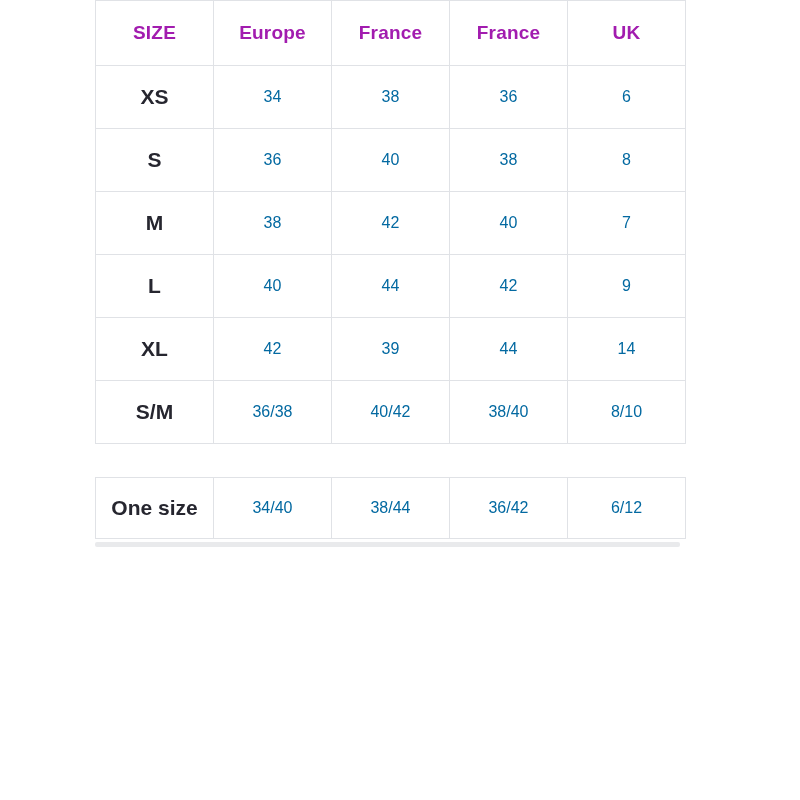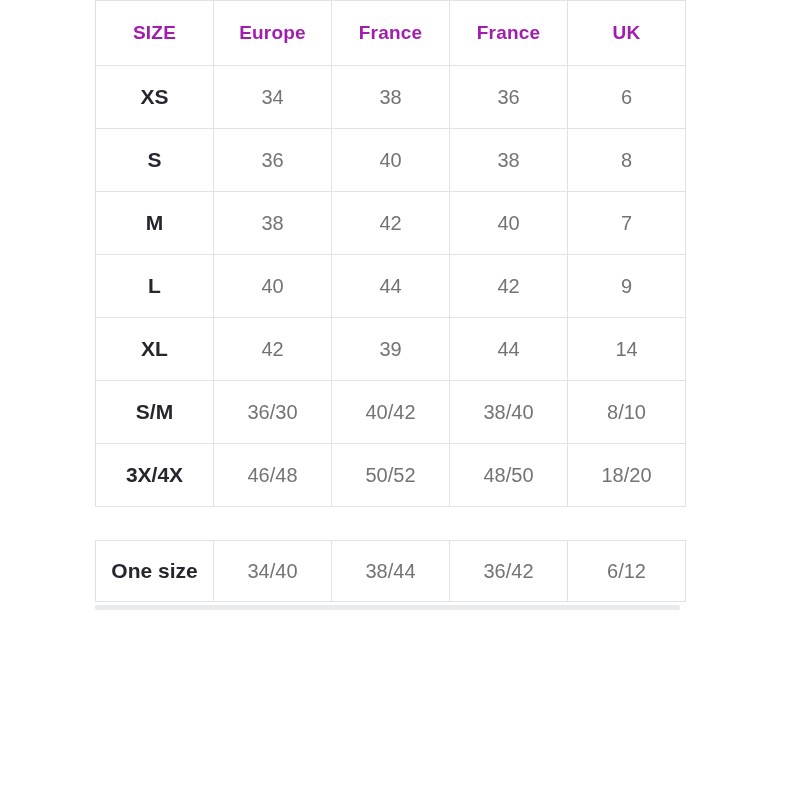--- a/index.html
+++ b/index.html
@@ -36,22 +36,22 @@
   }
   table.size-table tr.header-row td {
     height: 64px;
     font-size: 19px;
     font-weight: bold;
     color: #a21caf;
     letter-spacing: 0.2px;
   }
   table.size-table tr.body-row td {
     height: 62px;
-    font-size: 20px;
-    color: #737373;
+    font-size: 16px;
+    color: #0369a1;
   }
   table.size-table tr.body-row td.size-label {
     font-size: 21px;
     font-weight: bold;
     color: #26262f;
   }
   table.size-table.secondary {
     margin-top: 33px;
   }
   table.size-table.secondary tr.body-row td {
@@ -110,31 +110,24 @@
         </tr>
         <tr class="body-row">
           <td class="size-label">XL</td>
           <td>42</td>
           <td>39</td>
           <td>44</td>
           <td>14</td>
         </tr>
         <tr class="body-row">
           <td class="size-label">S/M</td>
-          <td>36/30</td>
+          <td>36/38</td>
           <td>40/42</td>
           <td>38/40</td>
           <td>8/10</td>
-        </tr>
-        <tr class="body-row">
-          <td class="size-label">3X/4X</td>
-          <td>46/48</td>
-          <td>50/52</td>
-          <td>48/50</td>
-          <td>18/20</td>
         </tr>
       </tbody>
     </table>
 
     <table class="size-table secondary">
       <tbody>
         <tr class="body-row">
           <td class="size-label">One size</td>
           <td>34/40</td>
           <td>38/44</td>

